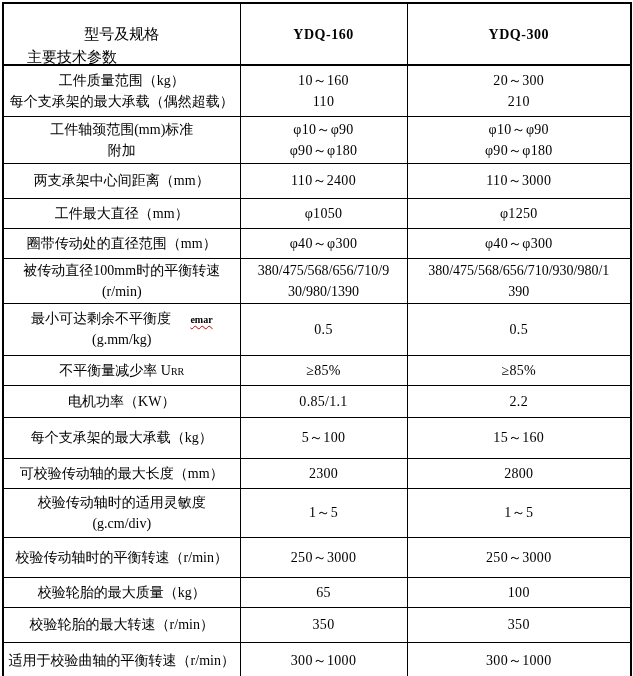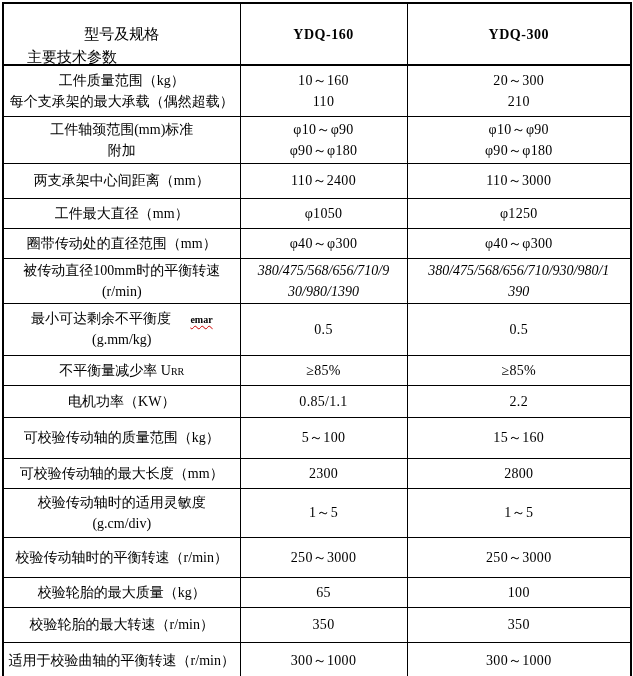--- a/index.html
+++ b/index.html
@@ -67,21 +67,20 @@
   }
   td.val {
     font-size: 13.5px;
     letter-spacing: 0.3px;
   }
   td.val-small {
     font-size: 12.5px;
     letter-spacing: 0;
     line-height: 1.6;
     padding: 1px 2px;
-    font-style: italic;
   }
   .emar {
     font-size: 10px;
     font-weight: bold;
     text-decoration: underline;
     text-decoration-style: wavy;
     text-decoration-color: #cc0000;
     text-underline-offset: 2px;
     margin-left: 16px;
   }
@@ -164,21 +163,21 @@
       <td class="val">≥85%</td>
     </tr>
 
     <tr style="height:32px">
       <td>电机功率（KW）</td>
       <td class="val">0.85/1.1</td>
       <td class="val">2.2</td>
     </tr>
 
     <tr style="height:41px">
-      <td>可校验传动轴的质量范围（kg）</td>
+      <td>每个支承架的最大承载（kg）</td>
       <td class="val">5～100</td>
       <td class="val">15～160</td>
     </tr>
 
     <tr style="height:30px">
       <td>可校验传动轴的最大长度（mm）</td>
       <td class="val">2300</td>
       <td class="val">2800</td>
     </tr>
 

